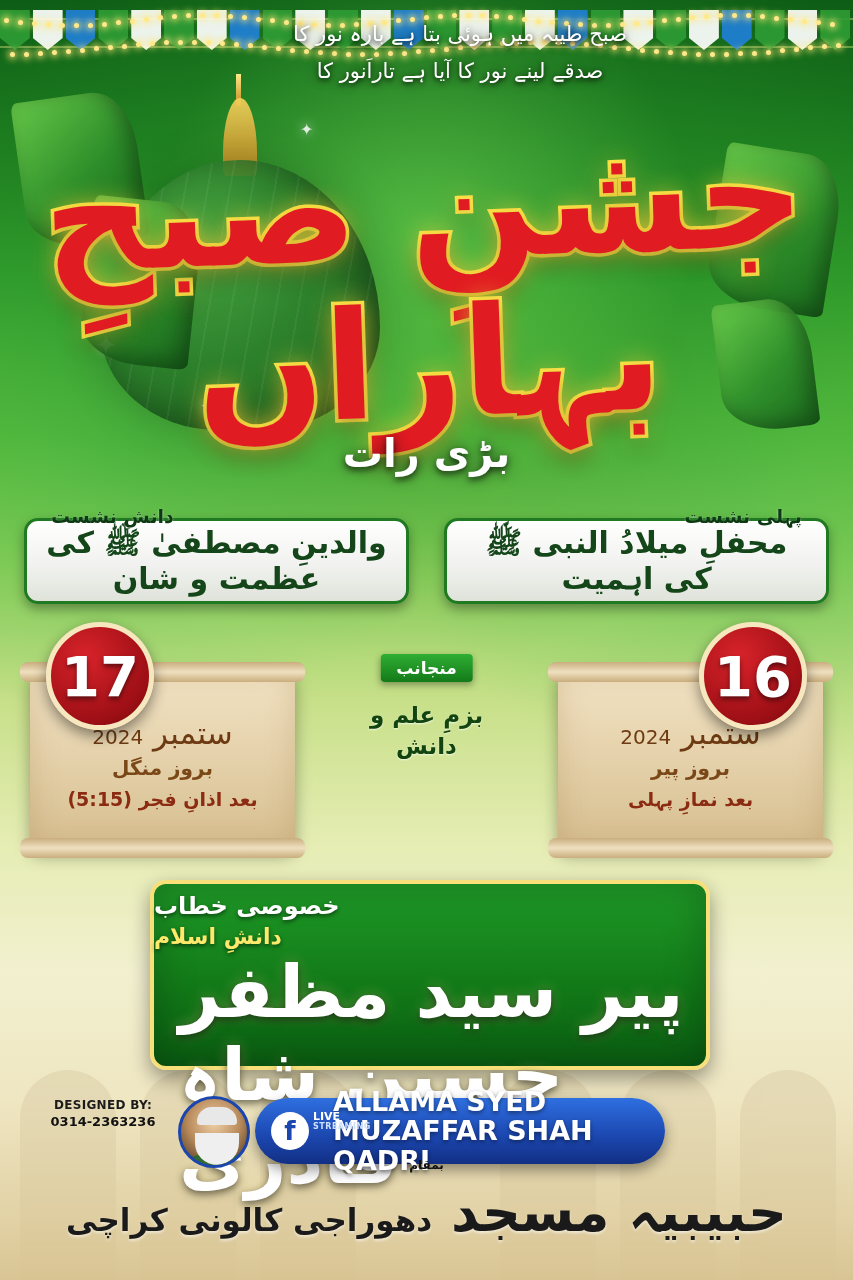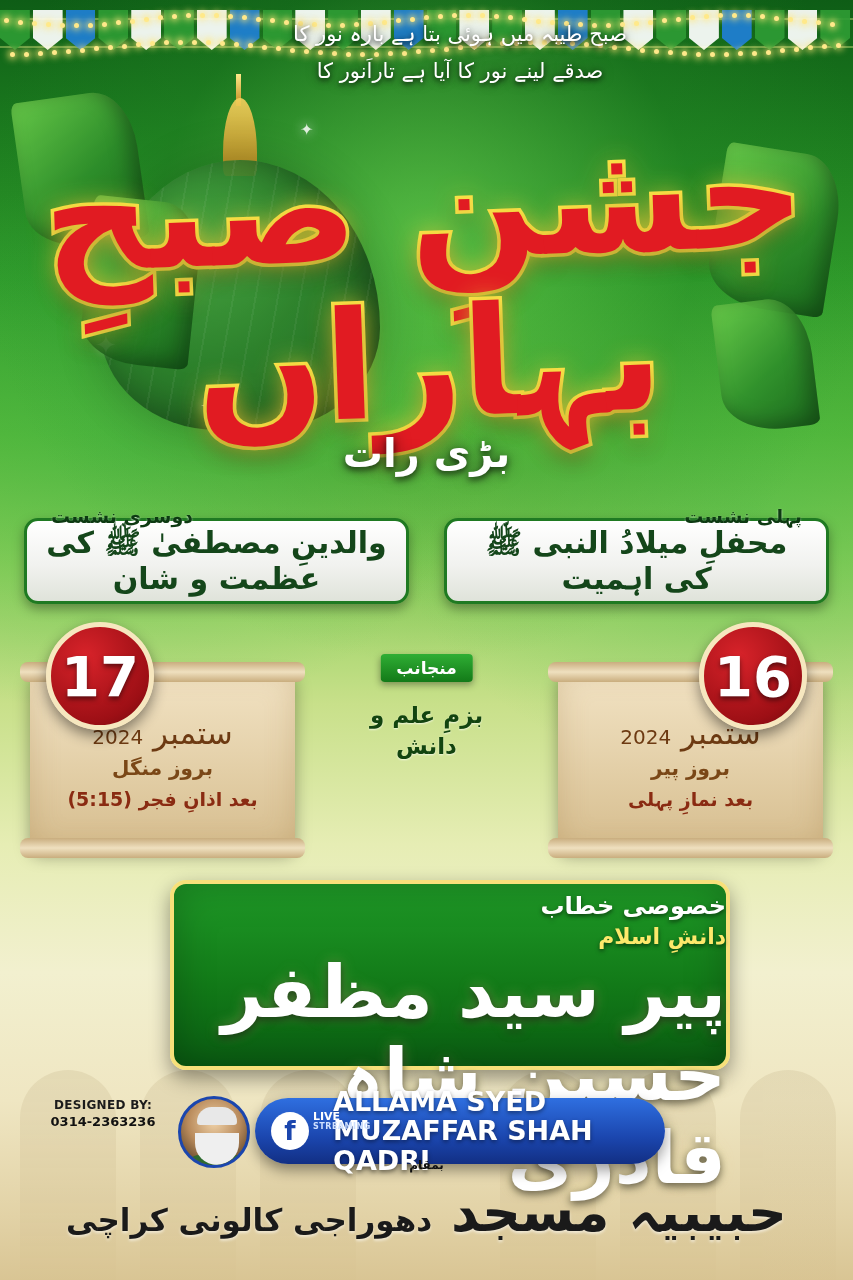--- a/index.html
+++ b/index.html
@@ -190,21 +190,21 @@
     box-shadow:0 3px 7px rgba(0,0,0,.35);
   }
 
   
   .speaker-panel {
     position:absolute; left:150px; top:880px; width:560px; height:190px;
     background: linear-gradient(180deg,#1f9a27 0%,#127a18 55%,#0a5e12 100%);
     border:4px solid #f7e07a;
     border-radius:16px;
     box-shadow:0 8px 20px rgba(0,0,0,.4), inset 0 0 40px rgba(0,0,0,.25);
-    direction:rtl; text-align:right;margin-left:20px;
+    direction:rtl; text-align:left;
   }
   .speaker-panel .khitab {
     margin-top:8px; color:#ffffff; font-size:24px; font-weight:bold;
     text-shadow:0 2px 4px rgba(0,0,0,.55);
   }
   .speaker-panel .zeeghum {
     color:#fde96b; font-size:22px; font-weight:bold; margin-top:4px;
     text-shadow:0 2px 4px rgba(0,0,0,.55);
   }
   .speaker-panel .sname {
@@ -465,21 +465,21 @@
     <div class="title-main">جشنِ صبحِ بہاراں</div>
   </div>
   <div class="title-sub">بڑی رات</div>
 
   <div class="sessions">
     <div class="session right">
       <div class="slabel">پہلی نشست</div>
       <div class="stxt">محفلِ میلادُ النبی ﷺ کی اہمیت</div>
     </div>
     <div class="session left">
-      <div class="slabel">دوسری نشست</div>
+      <div class="slabel">دانش نشست</div>
       <div class="stxt">والدینِ مصطفیٰ ﷺ کی عظمت و شان</div>
     </div>
   </div>
 
   <div class="scrolls">
     <div class="scroll right">
       <div class="inner">
         <div class="dline1">
           <span>ستمبر</span>
           <span style="font-size:20px;">2024</span>

